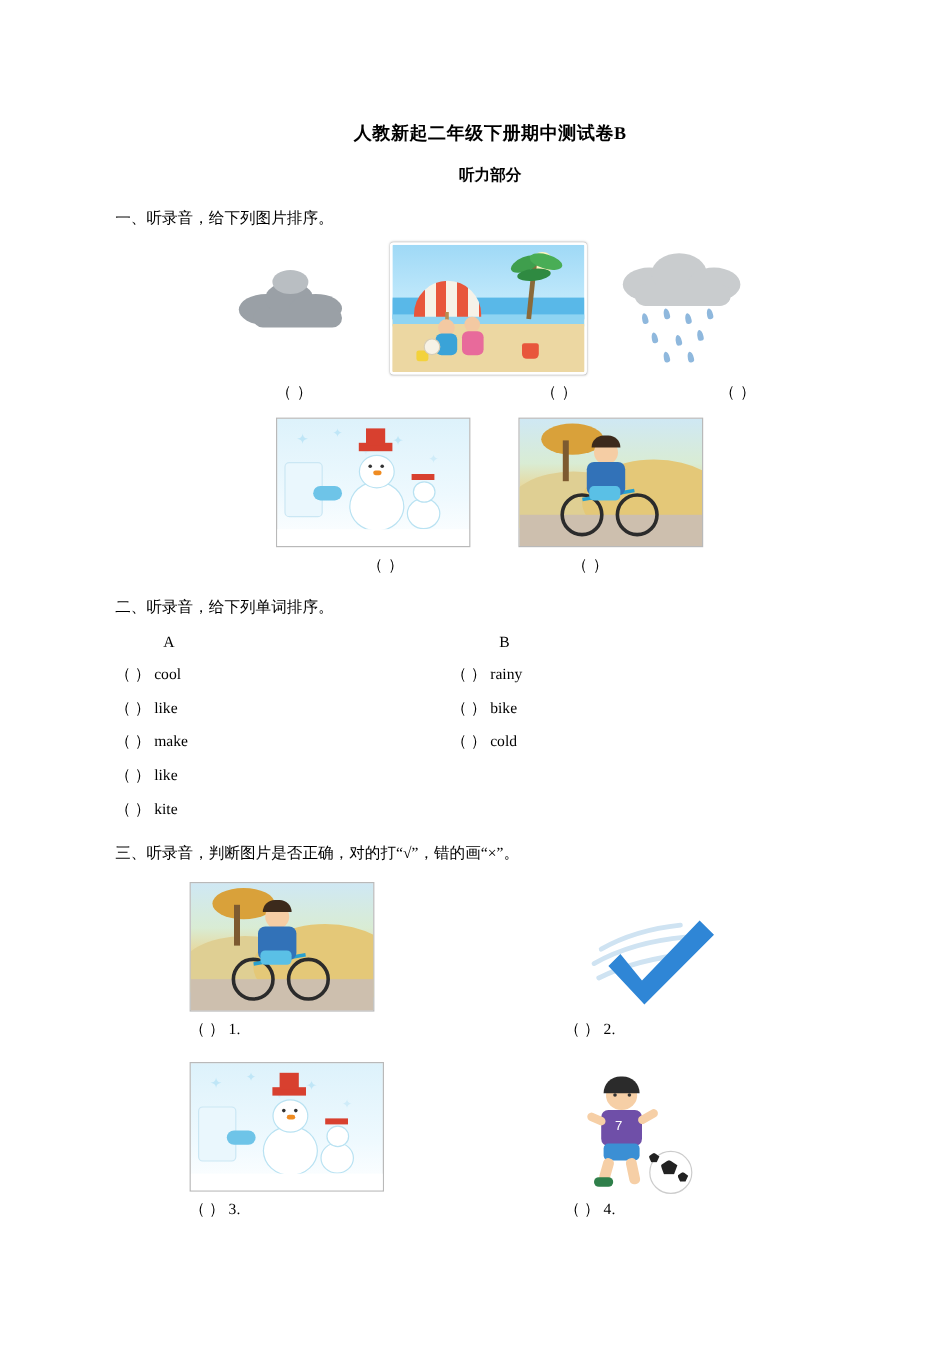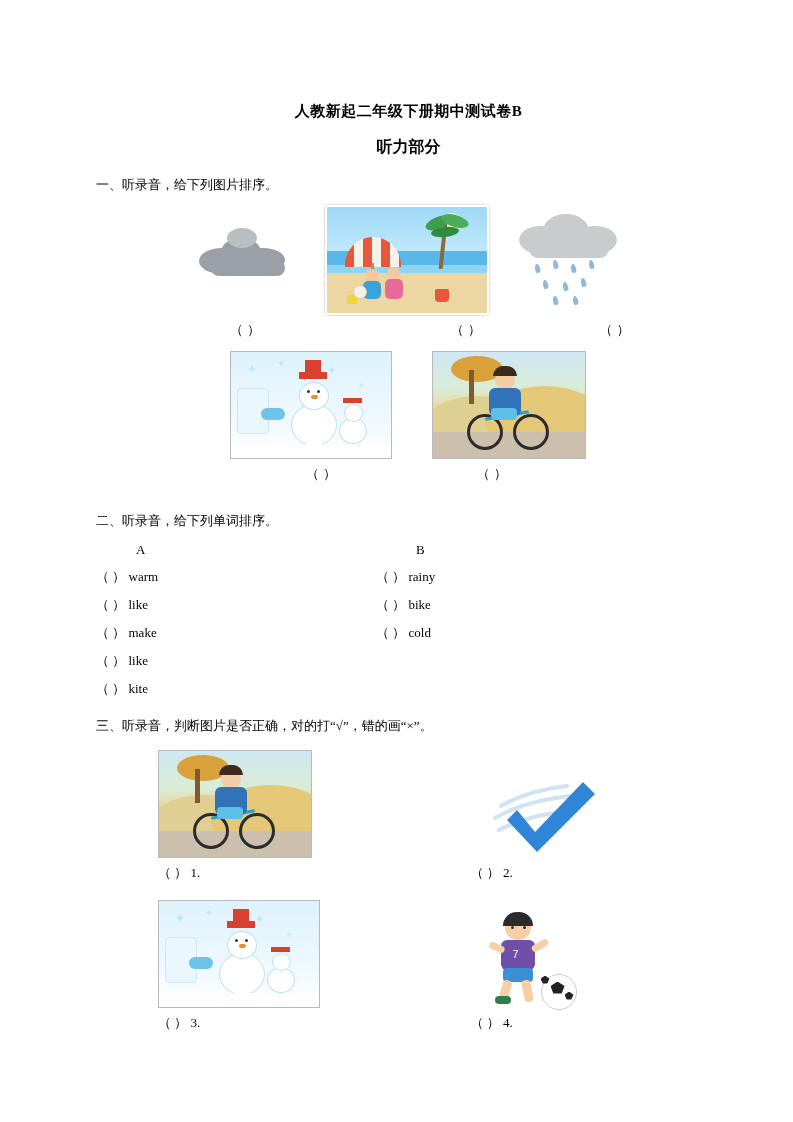--- a/index.html
+++ b/index.html
@@ -24,21 +24,21 @@
   }
   .doc-title {
     text-align: center;
     font-size: 15px;
     font-weight: bold;
     margin-top: 30px;
     letter-spacing: 0.5px;
   }
   .doc-subtitle {
     text-align: center;
-    font-size: 16px;
+    font-size: 13px;
     font-weight: bold;
     margin-top: 16px;
   }
   .q-line {
     font-size: 13px;
     margin-top: 17px;
     line-height: 1.5;
   }
   .center-row {
     display: flex;
@@ -278,28 +278,28 @@
       <div style="position:absolute; left:56px; top:36px; width:32px; height:28px; border-radius:6px; background:#3272b8;"></div>
       <div style="position:absolute; left:58px; top:56px; width:26px; height:12px; background:#5ac0e6; border-radius:4px;"></div>
     </div>
   </div>
 
   <div class="brackets-row" style="padding-left:210px;">
     <span class="brk">（  ）</span>
     <span class="brk" style="margin-left:140px;">（  ）</span>
   </div>
 
-  <div class="q-line" style="margin-top:28px;">二、听录音，给下列单词排序。</div>
+  <div class="q-line" style="margin-top:16px;">二、听录音，给下列单词排序。</div>
 
   <div class="word-cols">
     <div class="col">
       <div class="col-hdr">A</div>
       <div class="word-item">
         <span>（  ）</span>
-        <span>warm</span>
+        <span>cool</span>
       </div>
       <div class="word-item">
         <span>（  ）</span>
         <span>like</span>
       </div>
       <div class="word-item">
         <span>（  ）</span>
         <span>make</span>
       </div>
       <div class="word-item">

